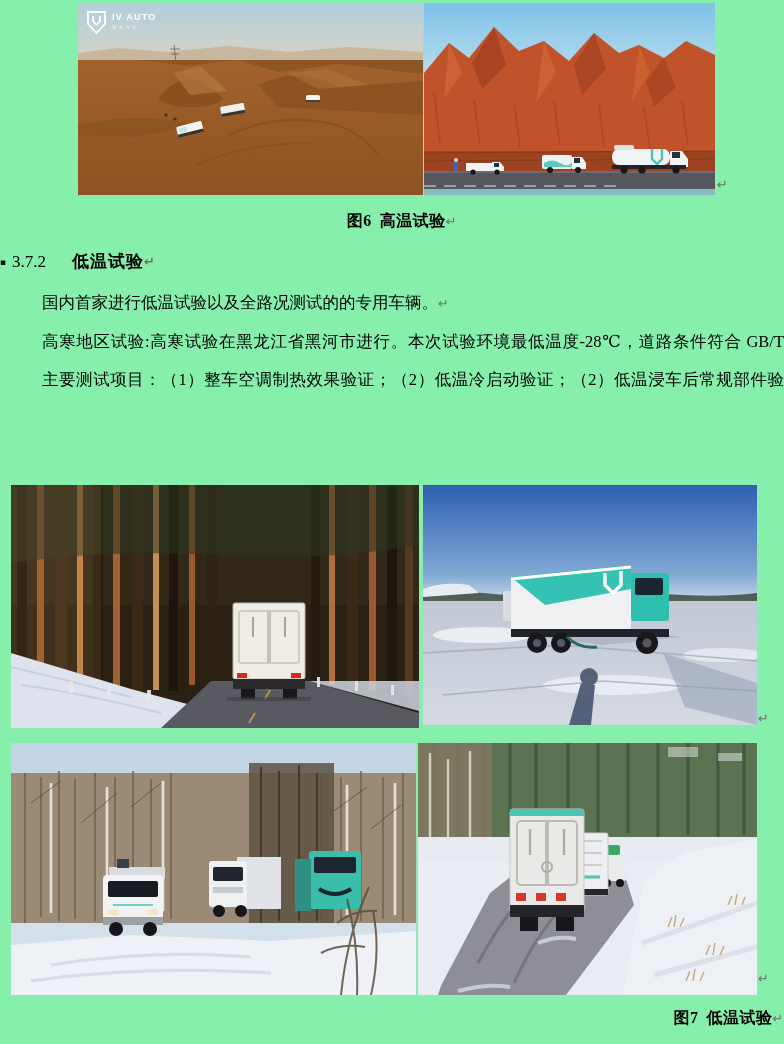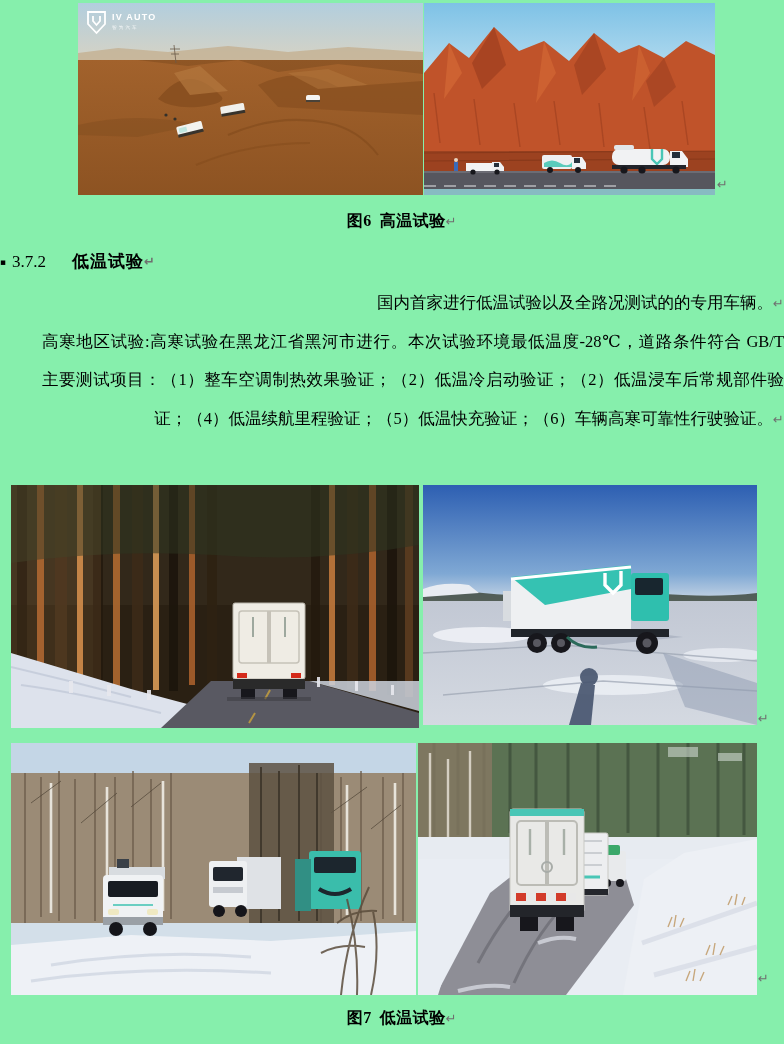--- a/index.html
+++ b/index.html
@@ -34,21 +34,21 @@
     display:flex;align-items:center;
   }
   .heading .bullet{font-size:9px;margin-right:6px;font-family:"DejaVu Sans",sans-serif;}
   .heading .h-num{font-weight:normal;}
   .heading .h-title{margin-left:26px;font-weight:bold;letter-spacing:1px;}
   .bodytext{
     position:absolute;left:0;top:284px;width:784px;
     font-size:16.5px;
     line-height:38.5px;
   }
-  .bodyline{width:784px;white-space:nowrap;text-align:right;}
+  .bodyline{width:784px;white-space:nowrap;}
   .bodyline.justify{
     white-space:normal;
     text-align:justify;
     text-align-last:justify;
     text-justify:inter-character;
   }
   .indent{text-indent:42px;}
   .logo-brand{
     fill:#ffffff;
     font-family:"Liberation Sans","DejaVu Sans",sans-serif;
@@ -181,21 +181,20 @@
     <span class="bullet">▪</span>
       <span class="h-num">3.7.2</span>
       <span class="h-title">低温试验</span>
       <span class="pilcrow">↵</span>
   </div>
 
   <div class="bodytext">
     <div class="bodyline"><span class="indent" style="display:inline-block;width:42px;"></span><span>国内首家进行低温试验以及全路况测试的的专用车辆。</span><span class="pilcrow">↵</span></div>
     <div class="bodyline justify indent">高寒地区试验:高寒试验在黑龙江省黑河市进行。本次试验环境最低温度-28℃，道路条件符合 GB/T</div>
     <div class="bodyline justify indent">主要测试项目：（1）整车空调制热效果验证；（2）低温冷启动验证；（2）低温浸车后常规部件验</div>
-    <div class="bodyline"><span>证；（4）低温续航里程验证；（5）低温快充验证；（6）车辆高寒可靠性行驶验证。</span><span class="pilcrow">↵</span></div>
   </div>
 
   <figure class="photo" style="left:11px;top:485px;width:408px;height:243px;">
     <svg viewBox="0 0 408 243" preserveAspectRatio="none">
       <rect width="408" height="243" fill="#2a2013"></rect>
       <rect width="408" height="120" fill="#32281a"></rect>
       <g opacity="0.9">
         <rect x="6" width="10" height="215" fill="#1c150c"></rect>
         <rect x="26" width="7" height="210" fill="#a8602c"></rect>
         <rect x="44" width="12" height="212" fill="#3c2b18"></rect>
@@ -400,17 +399,17 @@
         </g>
         <rect x="0" y="96" width="74" height="12" fill="#23252a"></rect>
         <rect x="10" y="108" width="18" height="14" fill="#17171c"></rect>
         <rect x="46" y="108" width="18" height="14" fill="#17171c"></rect>
       </g>
     </svg>
   </figure>
 
   <span class="pilcrow abs" style="left:758px;top:972px;">↵</span>
 
-  <div class="caption" style="top:1008px;">
+  <div class="caption" style="top:1008px;text-align:right;">
     <span class="cap-label">图7</span><span class="cap-text">低温试验</span><span class="pilcrow">↵</span>
   </div>
 
 </div>
 
 </body></html>

